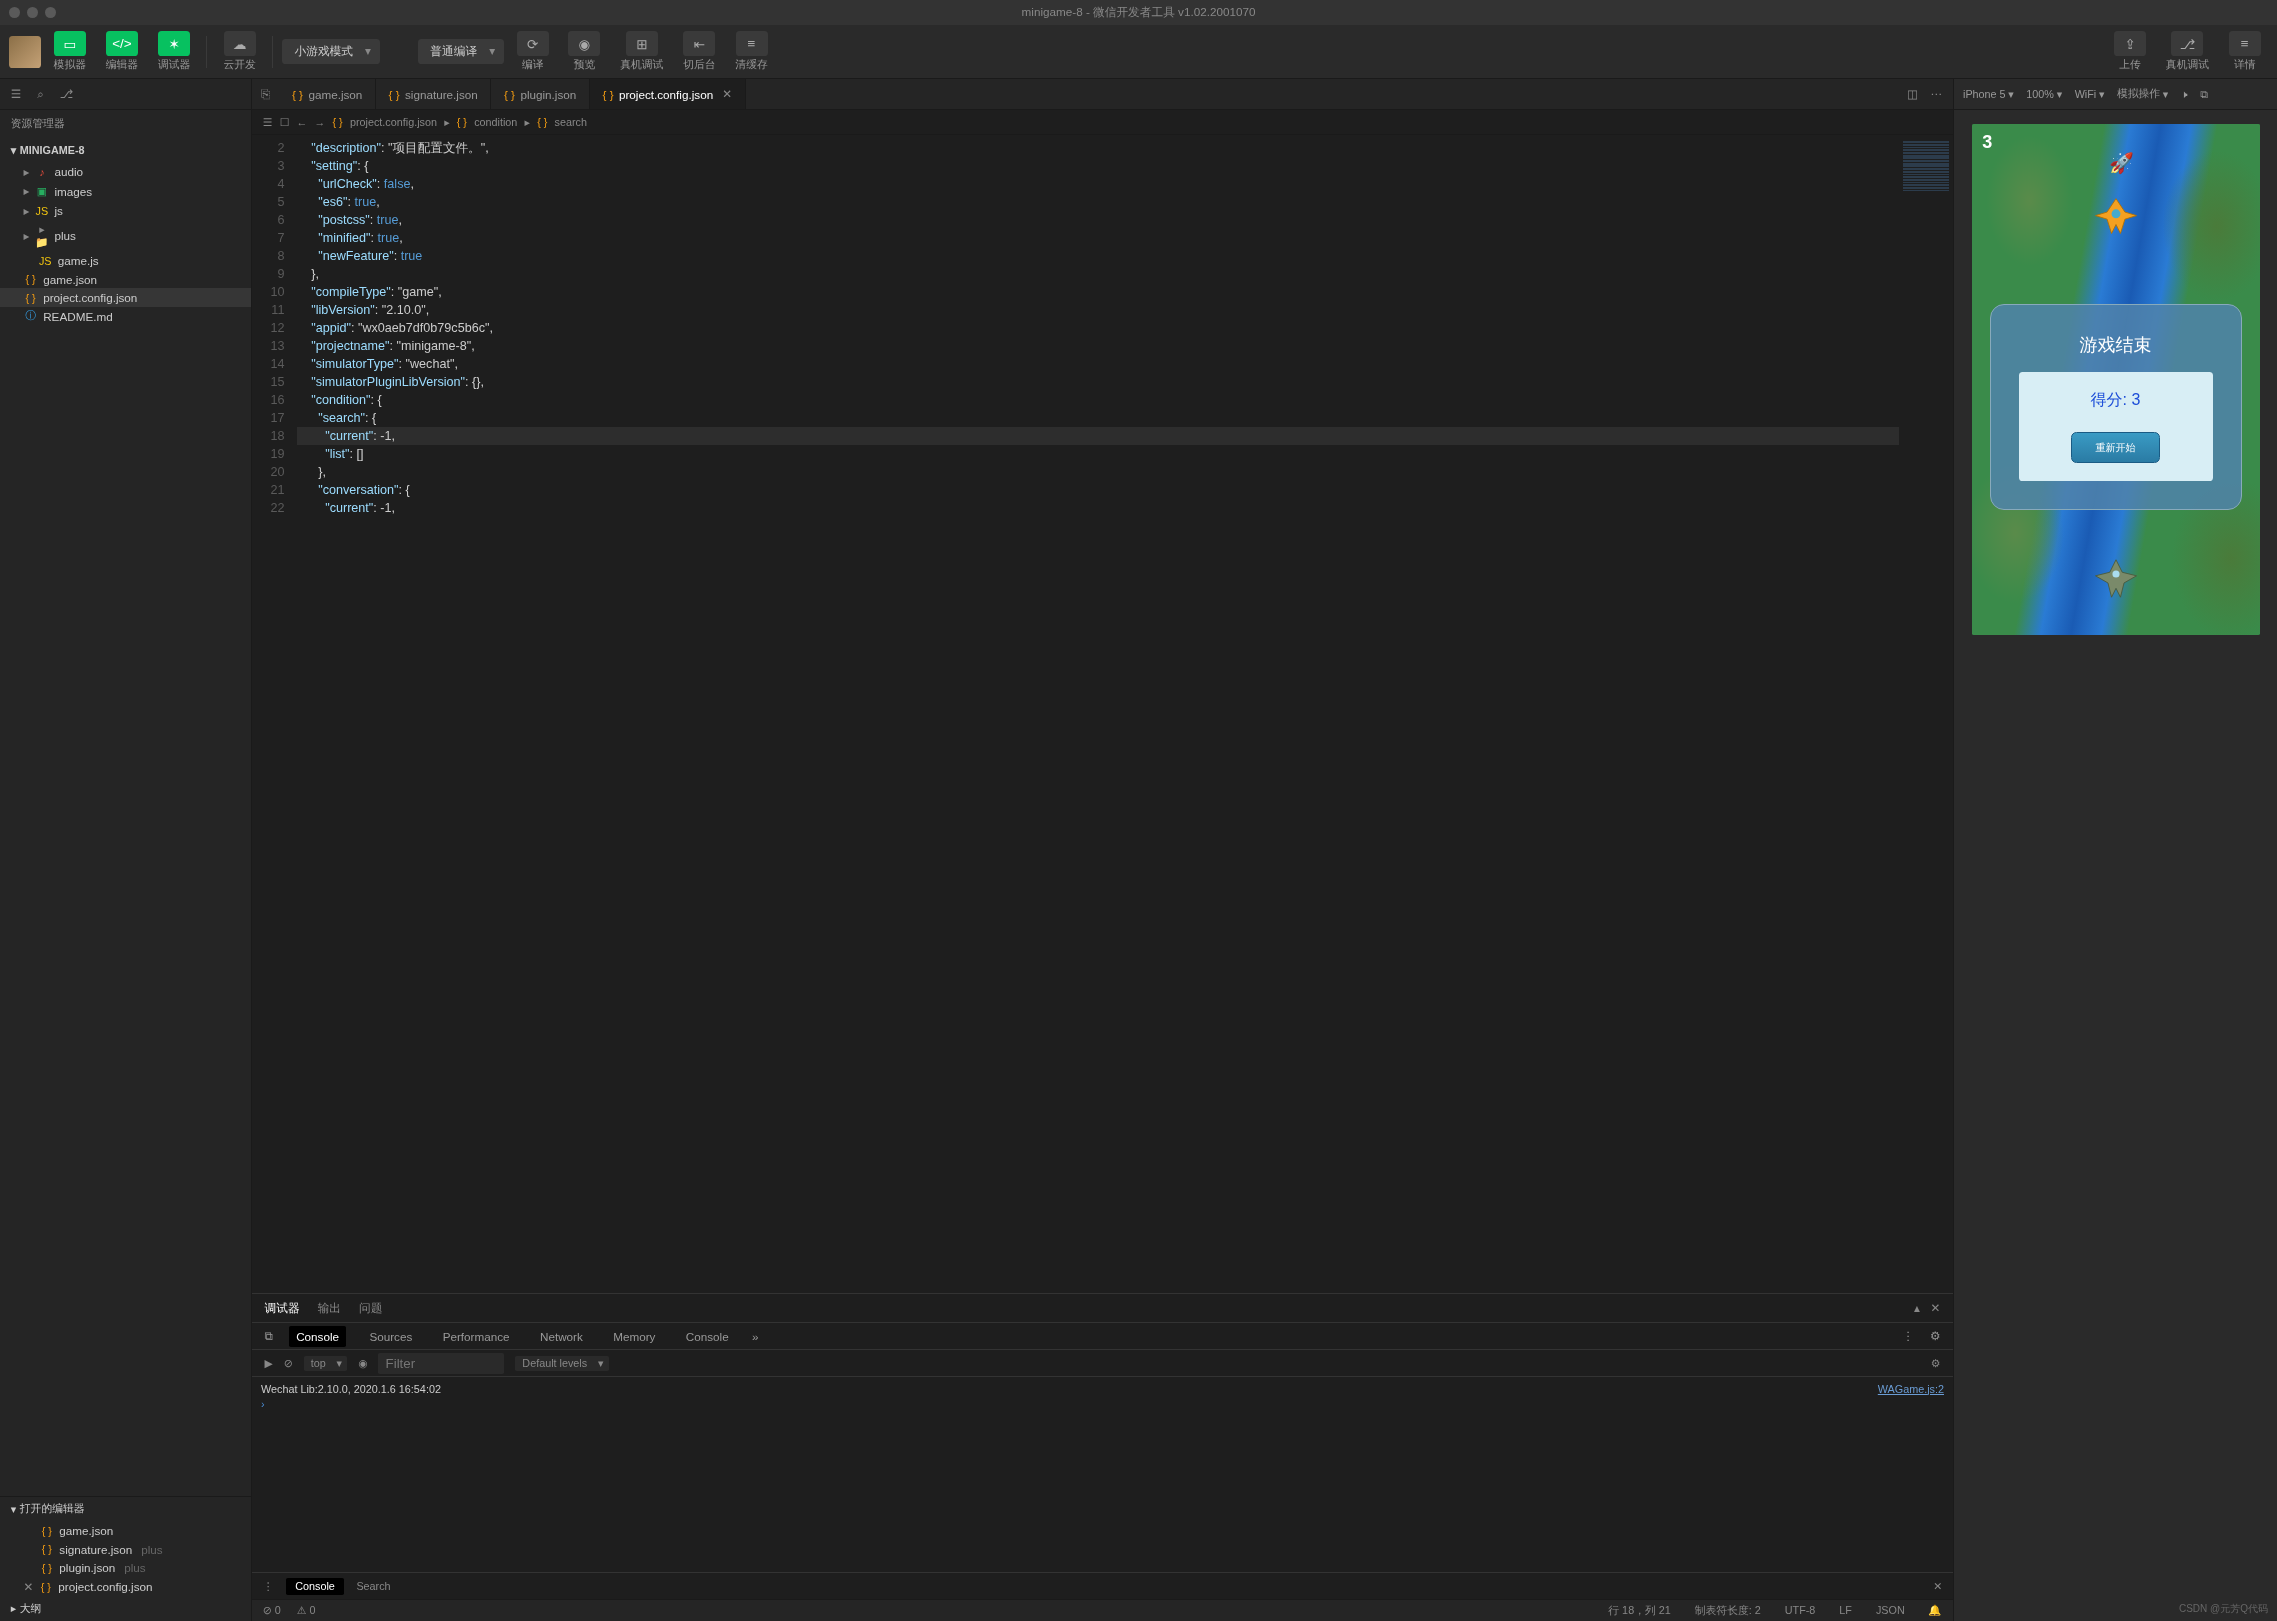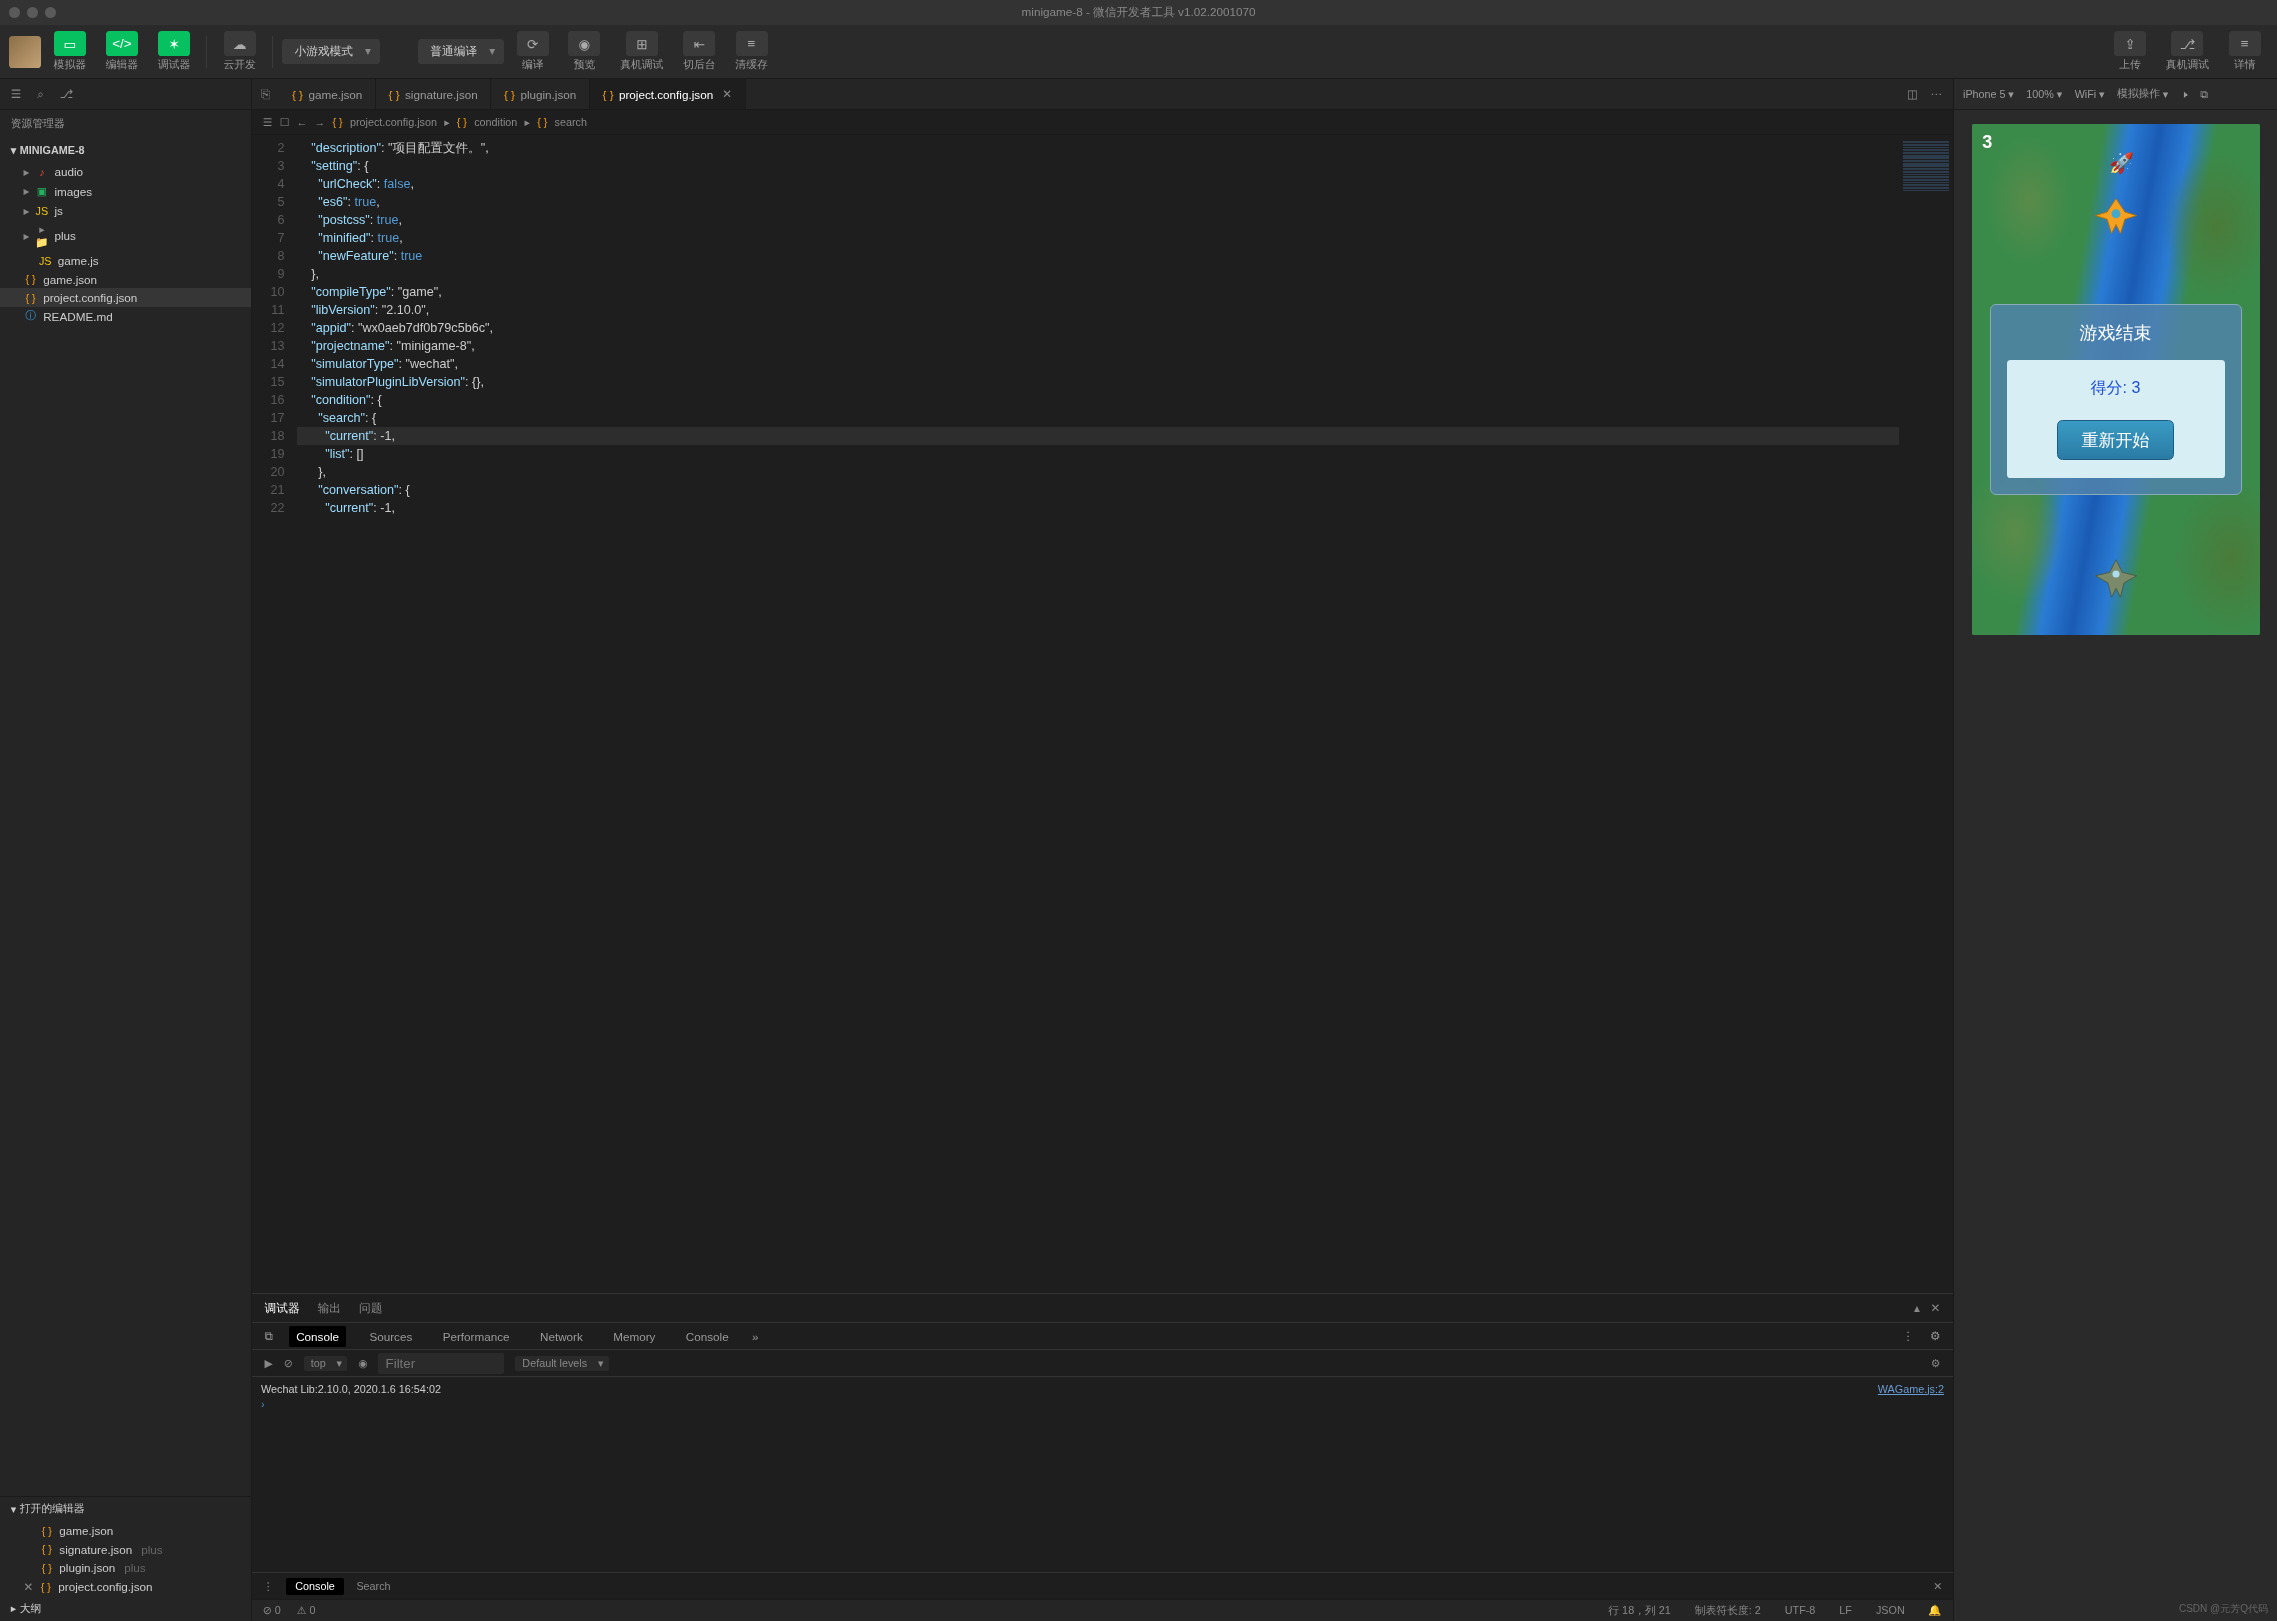--- a/index.html
+++ b/index.html
@@ -85,25 +85,25 @@
  radial-gradient(ellipse 81px 117px at 15% 80%, #5a8b4a 0%, transparent 60%),
  radial-gradient(ellipse 99px 135px at 90% 85%, #4a7b3a 0%, transparent 60%),
  linear-gradient(100deg, transparent 35%, #2a7bd4 42%, #1a5bb4 50%, #2a7bd4 58%, transparent 65%),
  #3a8b4a;}
 .score{position:absolute; top:7.2px; left:10.8px; color:#fff; font-size:18px; font-weight:bold;}
 .plane{position:absolute; width:45px; height:41px; left:50%; transform:translateX(-50%);}
 .plane.top{top:72px;}
 .plane.bot{bottom:36px;}
 .plane svg{width:100%; height:100%;}
 .rocket{position:absolute; top:27px; left:48%; font-size:20px;}
-.modal{position:absolute; left:18px; right:18px; top:180px; background:rgba(80,130,170,0.85); border:1.8px solid #8ab; border-radius:6px; padding:16px; text-align:center;}
+.modal{position:absolute; left:18px; right:18px; top:180px; background:rgba(80,130,170,0.85); border:1.8px solid #8ab; border-radius:14px; padding:28px; text-align:center;}
 .modal h3{color:#fff; font-size:18px; margin-bottom:14.4px; font-weight:normal;}
 .modal .inner{background:#d8eef5; border-radius:3.6px; padding:18px 12.6px;}
 .modal .sc{color:#1d4ed8; font-size:16px; margin-bottom:21.6px;}
-.modal button{background:linear-gradient(#3a9bc4,#2a7ba4); color:#fff; border:0.9px solid #1a5b84; padding:7.2px 23.4px; font-size:17px; border-radius:5.4px; cursor:pointer;}
+.modal button{background:linear-gradient(#3a9bc4,#2a7ba4); color:#fff; border:0.9px solid #1a5b84; padding:7.2px 23.4px; font-size:10px; border-radius:5.4px; cursor:pointer;}
 .watermark{position:fixed; bottom:5.4px; right:9px; color:#666; font-size:10px;}
 .arrow{cursor:pointer;}
 </style>
 </head>
 <body>
 
 <div class="window">
  <div class="titlebar">
   <div class="traffic">
    <div class="dot r"></div>

